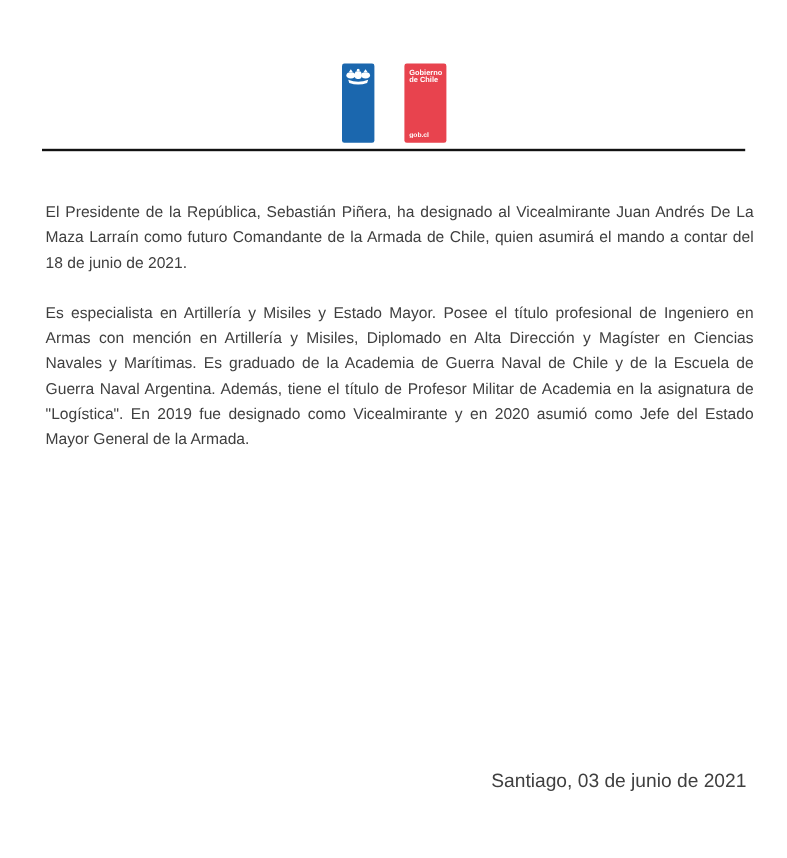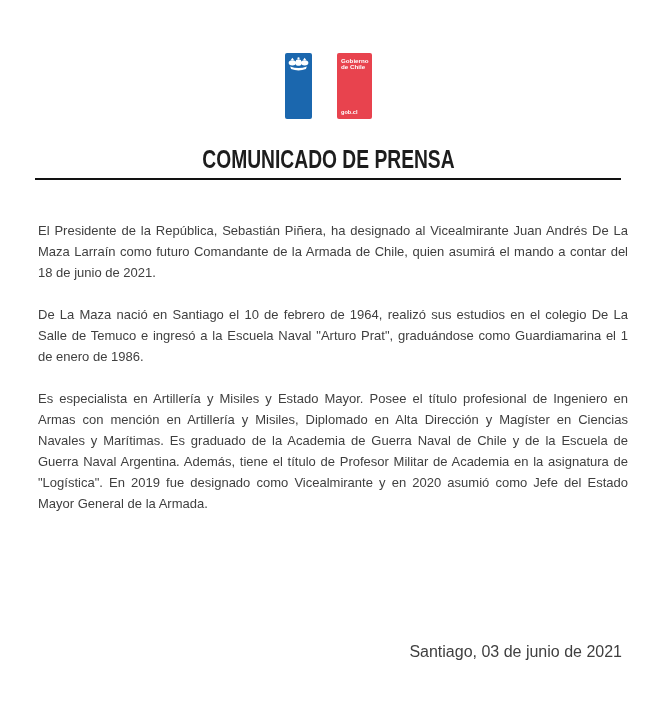--- a/index.html
+++ b/index.html
@@ -129,29 +129,25 @@
     </div>
     <div class="logo-red">
       <div class="wordmark">
         <div>Gobierno</div>
         <div>de Chile</div>
       </div>
       <div class="domain">gob.cl</div>
     </div>
   </div>
 
-  <div class="title">
-    <span class="title-text">COMUNICADO DE PRENSA</span>
-  </div>
 
   <div class="divider"></div>
 
   <div class="content">
     <p>El Presidente de la República, Sebastián Piñera, ha designado al Vicealmirante Juan Andrés De La Maza Larraín como futuro Comandante de la Armada de Chile, quien asumirá el mando a contar del 18 de junio de 2021.</p>
-    <p>De La Maza nació en Santiago el 10 de febrero de 1964, realizó sus estudios en el colegio De La Salle de Temuco e ingresó a la Escuela Naval "Arturo Prat", graduándose como Guardiamarina el 1 de enero de 1986.</p>
     <p>Es especialista en Artillería y Misiles y Estado Mayor. Posee el título profesional de Ingeniero en Armas con mención en Artillería y Misiles, Diplomado en Alta Dirección y Magíster en Ciencias Navales y Marítimas. Es graduado de la Academia de Guerra Naval de Chile y de la Escuela de Guerra Naval Argentina. Además, tiene el título de Profesor Militar de Academia en la asignatura de "Logística". En 2019 fue designado como Vicealmirante y en 2020 asumió como Jefe del Estado Mayor General de la Armada.</p>
   </div>
 
   <div class="footer">
     <div>Santiago, 03 de junio de 2021</div>
   </div>
 
 </div>
 
 </body></html>

